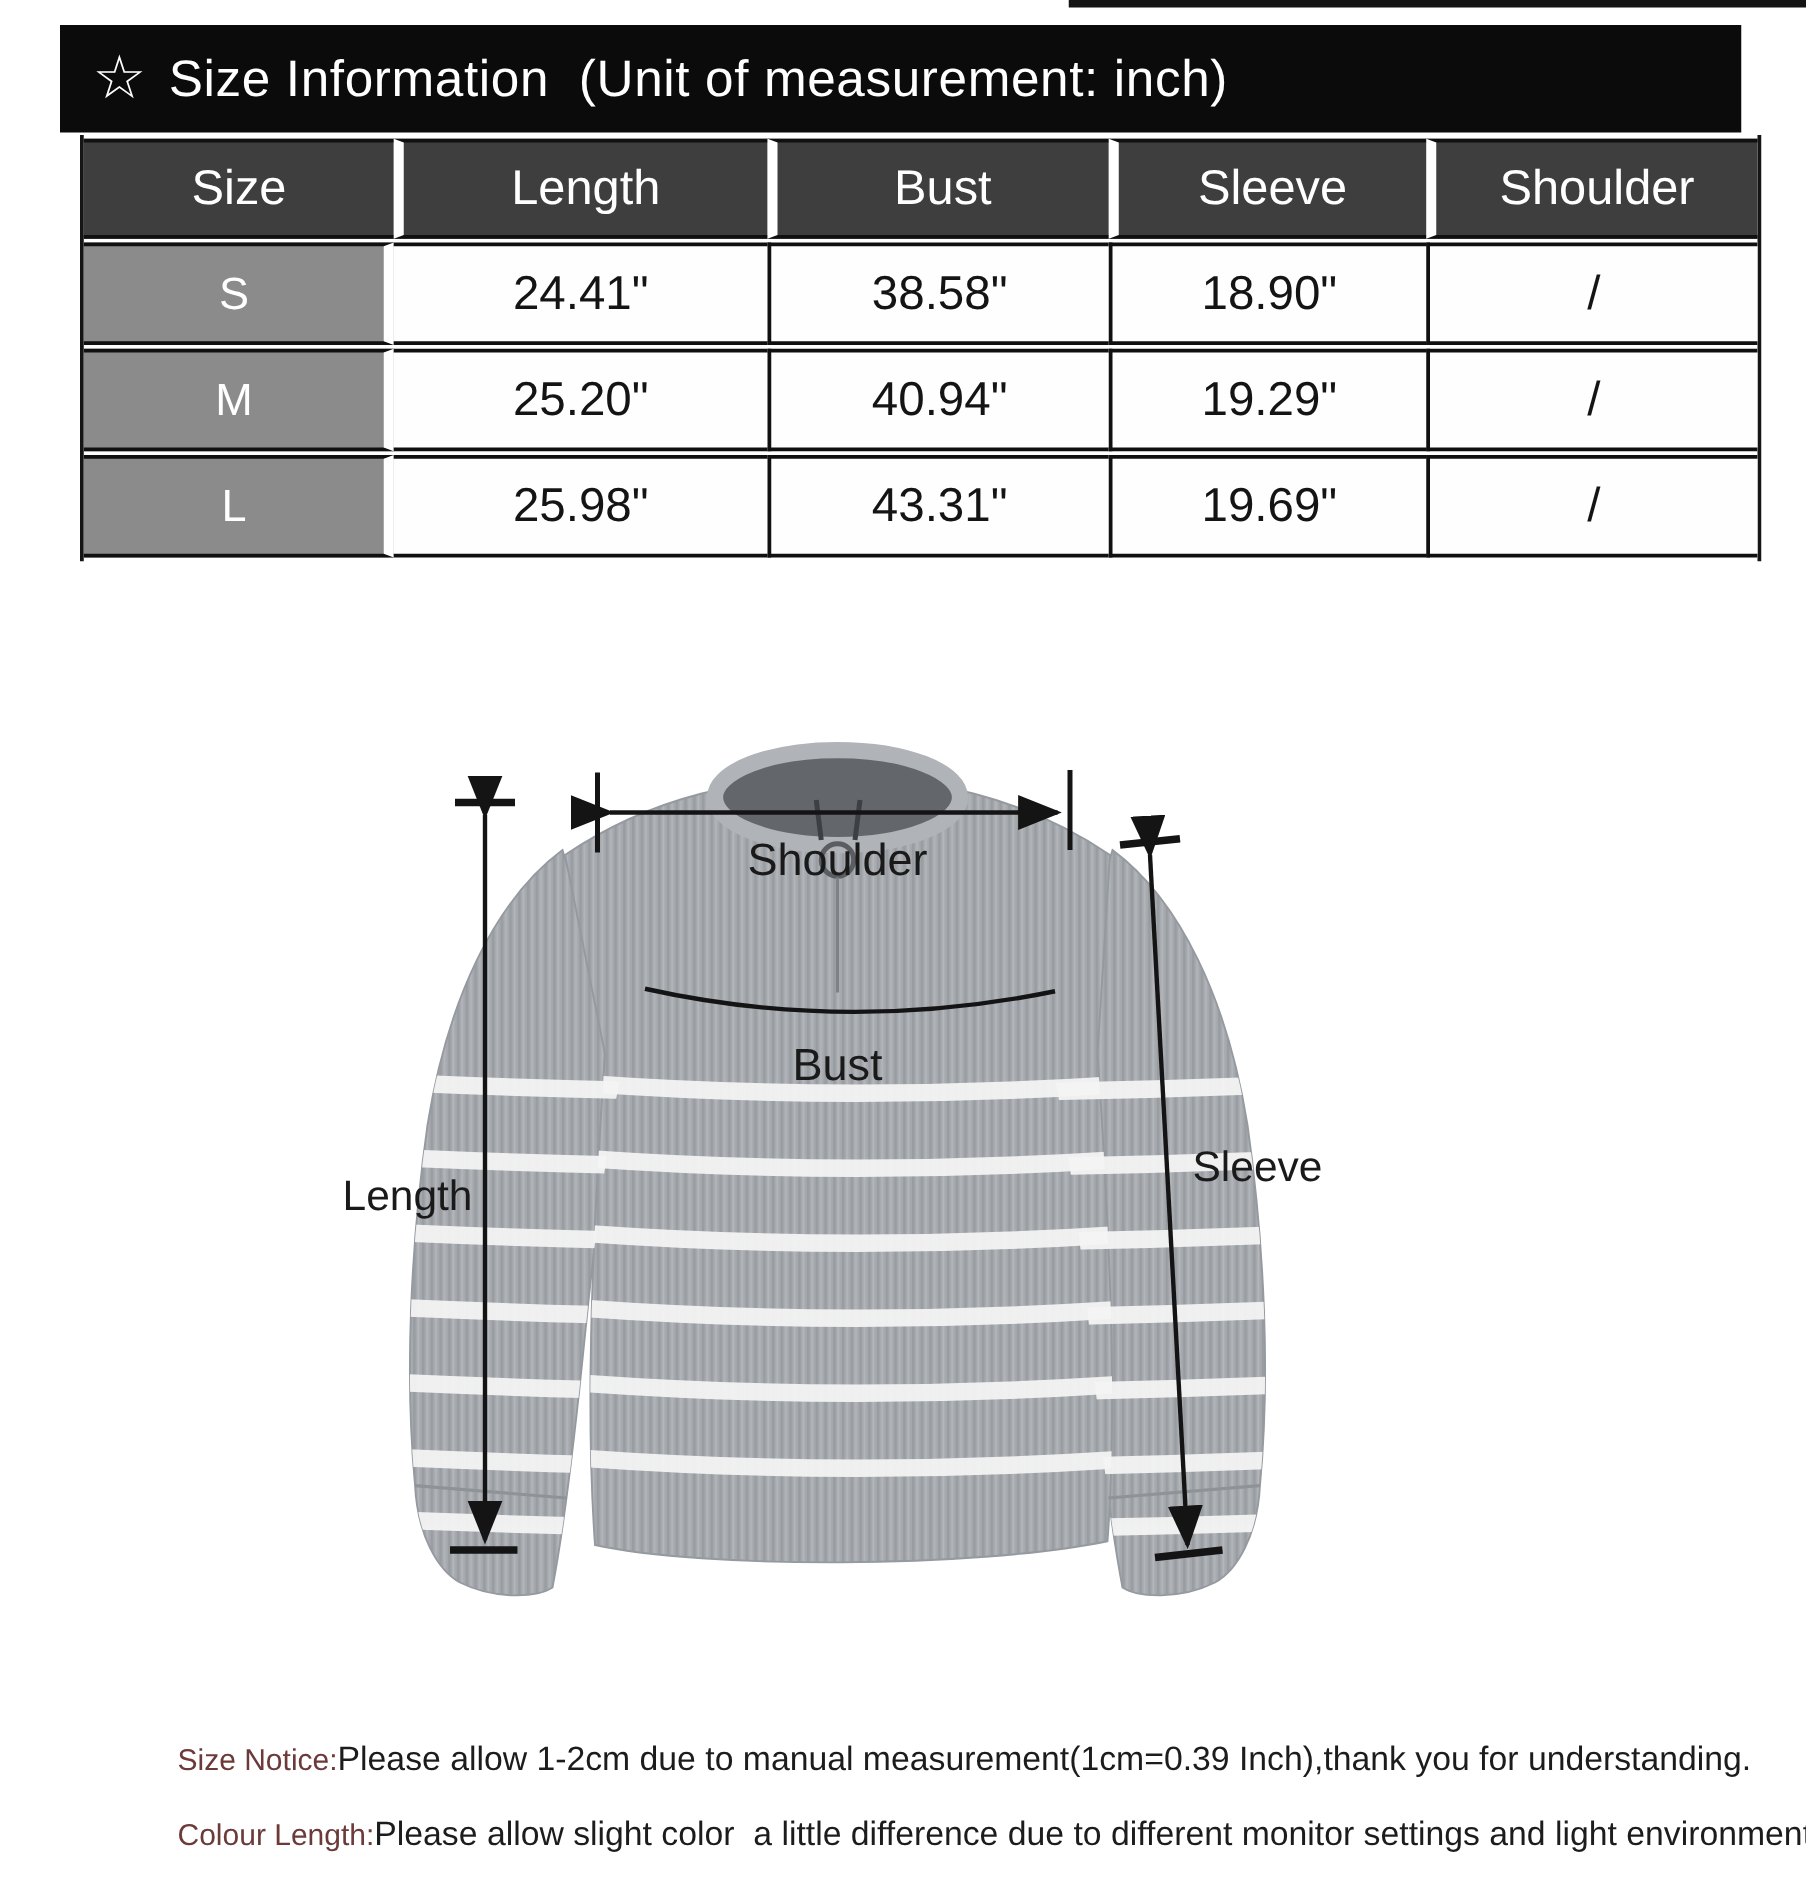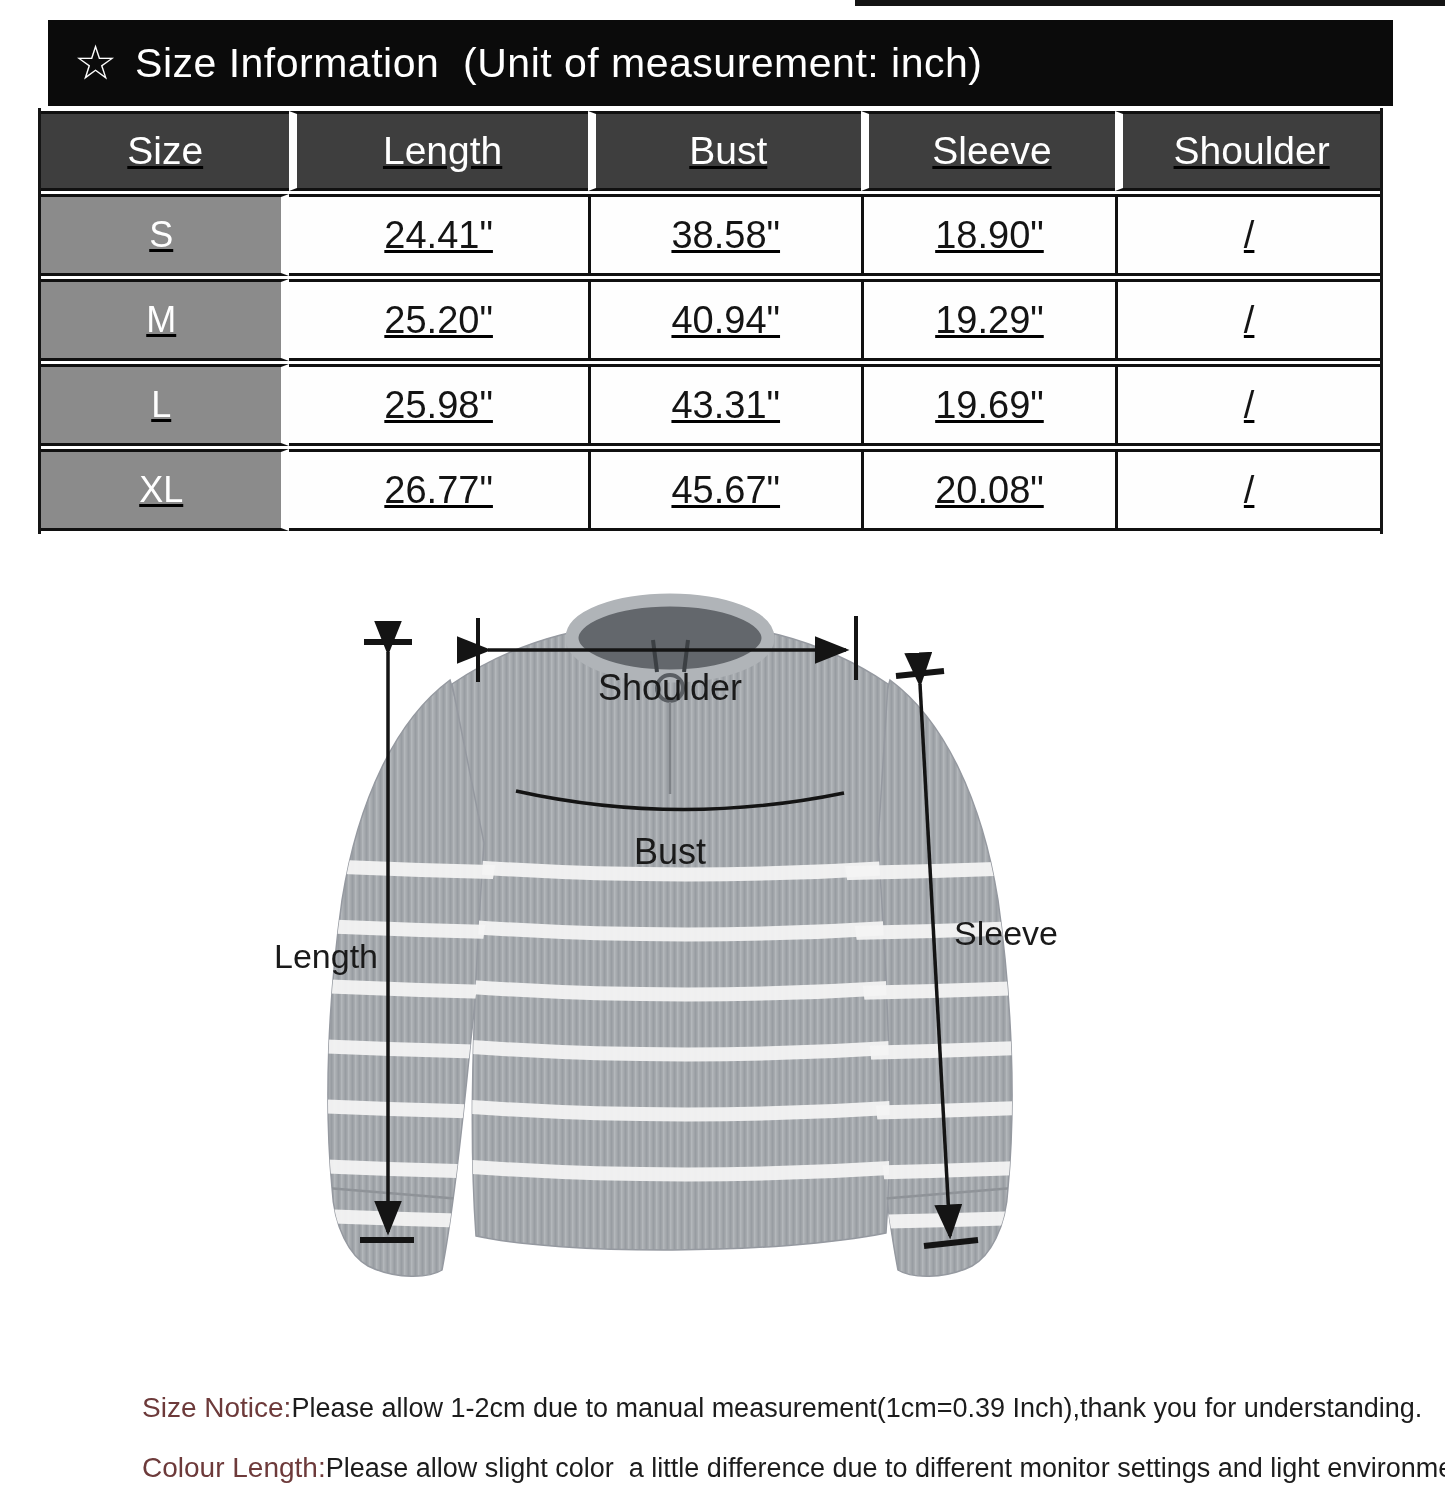--- a/index.html
+++ b/index.html
@@ -18,24 +18,24 @@
   .title-band{
     position:absolute;left:48px;top:20px;width:1345px;height:86px;
     background:#0b0b0b;color:#ffffff;
     display:flex;align-items:center;
     box-sizing:border-box;padding-left:26px;
   }
   .title-band .star{font-size:48px;line-height:1;margin-right:18px;color:#ffffff;}
   .title-band .title-text{font-size:41px;letter-spacing:0.5px;white-space:pre;text-align:center;}
   
   table.size-table{
-    position:absolute;left:38px;top:108px;width:1345px;
+    position:absolute;left:64px;top:108px;width:1345px;
     border-collapse:separate;border-spacing:0 3px;
     table-layout:fixed;
-    border-left:3px solid #151515;border-right:3px solid #151515;text-decoration:underline;
+    border-left:3px solid #151515;border-right:3px solid #151515;
   }
   .size-table th{
     background:#3e3e3e;color:#ffffff;font-weight:400;
     font-size:39px;height:72px;text-align:center;
     border-top:3px solid #101010;border-bottom:3px solid #101010;
   }
   .size-table th + th{border-left:8px solid #ffffff;}
   .size-table td{
     height:74px;text-align:center;vertical-align:middle;
     border-top:3px solid #101010;border-bottom:3px solid #101010;
@@ -47,21 +47,21 @@
   .size-table td.data-cell{
     background:#fefefe;color:#141414;font-size:38px;
   }
   .size-table td.data-cell + td.data-cell{border-left:3px solid #101010;}
   
   .diagram{position:absolute;left:238px;top:588px;width:872px;height:745px;}
   
   .notice-line{position:absolute;left:142px;width:1300px;white-space:nowrap;}
   .notice-line.size-notice{top:1392px;}
   .notice-line.colour-notice{top:1452px;}
-  .notice-label{color:#6d3a3a;font-size:28px;}
+  .notice-label{color:#6d3a3a;font-size:24px;}
   .notice-text{color:#1c1c1c;font-size:27px;white-space:pre;}
 </style>
 </head>
 <body>
 
 <div class="page">
 
   <div class="top-edge-line"></div>
 
   <div class="title-band">
@@ -97,27 +97,20 @@
       <td class="data-cell">25.20"</td>
       <td class="data-cell">40.94"</td>
       <td class="data-cell">19.29"</td>
       <td class="data-cell">/</td>
     </tr>
     <tr>
       <td class="size-cell">L</td>
       <td class="data-cell">25.98"</td>
       <td class="data-cell">43.31"</td>
       <td class="data-cell">19.69"</td>
-      <td class="data-cell">/</td>
-    </tr>
-    <tr>
-      <td class="size-cell">XL</td>
-      <td class="data-cell">26.77"</td>
-      <td class="data-cell">45.67"</td>
-      <td class="data-cell">20.08"</td>
       <td class="data-cell">/</td>
     </tr>
   </tbody>
     </table>
 
   <svg class="diagram" viewBox="0 0 872 745" xmlns="http://www.w3.org/2000/svg">
     <defs>
       <pattern id="rib" width="7" height="12" patternUnits="userSpaceOnUse">
         <rect width="7" height="12" fill="#a6aaae"></rect>
         <rect x="1.5" width="2" height="12" fill="#989da2"></rect>

